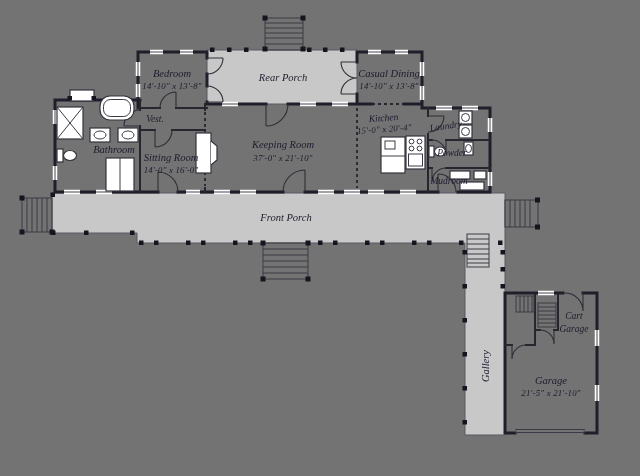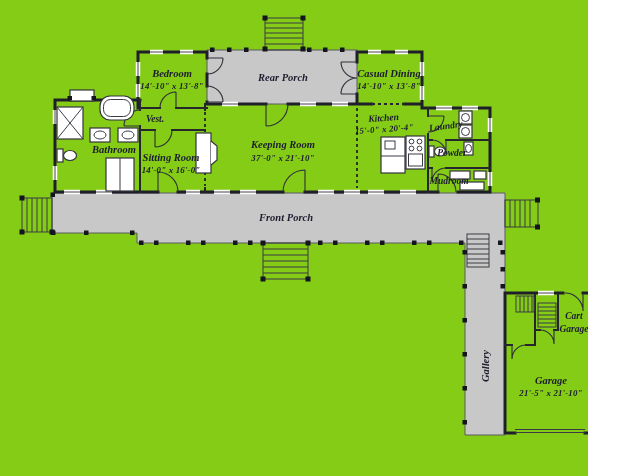--- a/index.html
+++ b/index.html
@@ -1,17 +1,17 @@
 <!DOCTYPE html>
 <html><head>
 <meta charset="utf-8">
 <style>
   html,body{margin:0;padding:0;background:#ffffff;}
-  .stage{position:relative;width:588px;height:476px;background:#84cc16;overflow:hidden;
-         font-family:"Liberation Serif", serif;font-weight:bold;}
+  .stage{position:relative;width:640px;height:476px;background:#737373;overflow:hidden;
+         font-family:"Liberation Serif", serif;}
   svg{display:block;}
   text{font-family:"Liberation Serif", serif;font-style:italic;fill:#1c1c2e;text-anchor:middle;}
   .room{font-size:10.5px;}
   .room-sm{font-size:9.5px;}
   .dims{font-size:8.8px;letter-spacing:.2px;}
   .wall-ext{stroke:#1f1f2a;stroke-width:3;fill:none;stroke-linecap:square;}
   .wall-int{stroke:#26262f;stroke-width:2;fill:none;stroke-linecap:square;}
   .wall-open{stroke:#26262f;stroke-width:1.8;fill:none;stroke-dasharray:3 3;}
   .porch{fill:#c8c8c8;stroke:#5a5a62;stroke-width:1;}
   .thin{stroke:#3a3a44;stroke-width:1;fill:none;}

